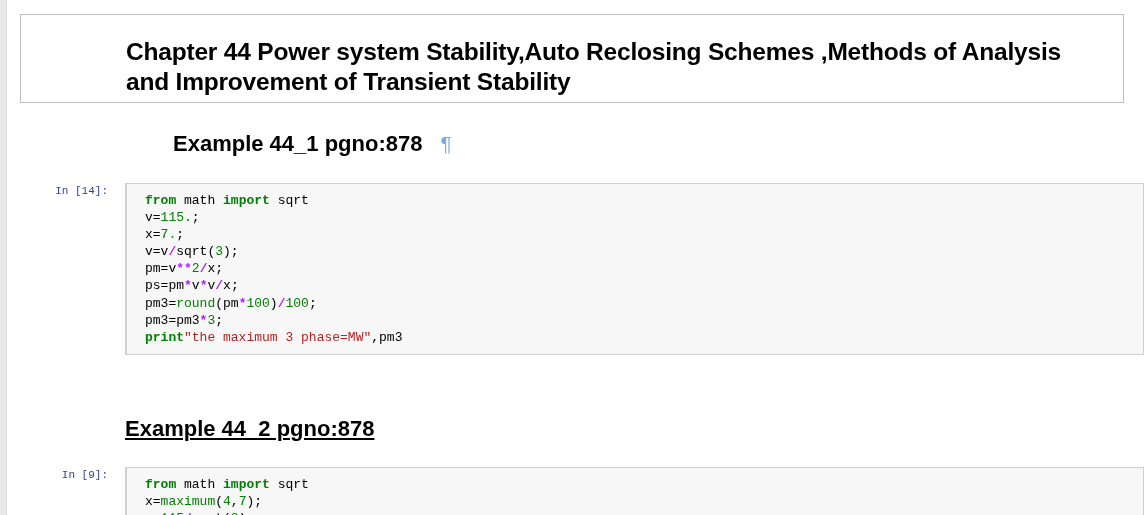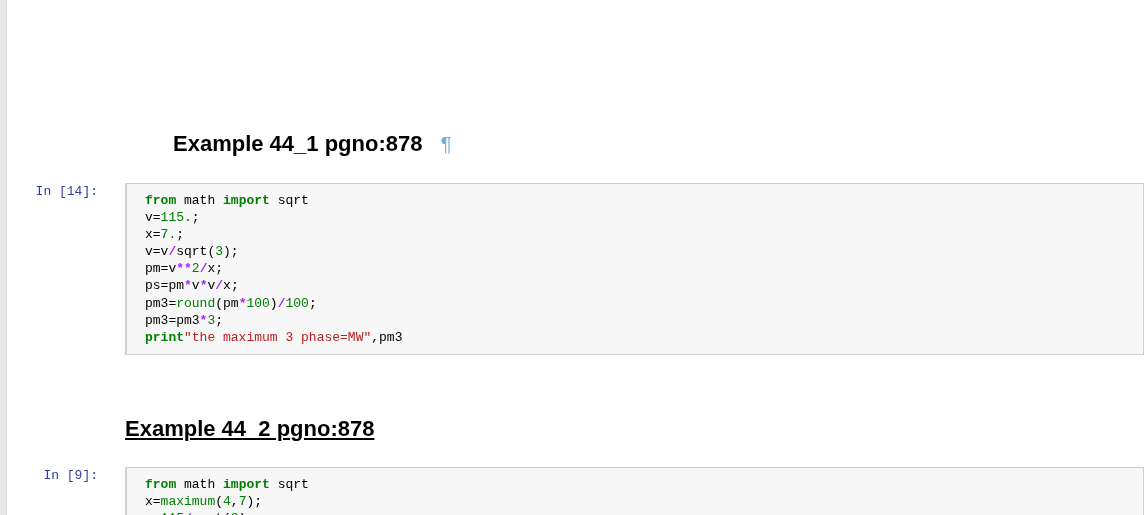--- a/index.html
+++ b/index.html
@@ -78,26 +78,26 @@
   }
   #heading-1 { top: 131px; margin-left: 48px; }
   #heading-2 { top: 416px; text-decoration: underline; }
 
   
   .cell {
     position: absolute;
   }
   .prompt {
     position: absolute;
-    left: 0;
+    left: 10px;
     top: 0;
     width: 78px;
     text-align: right;
     font-family: "Liberation Mono", "DejaVu Sans Mono", monospace;
-    font-size: 13px;
+    font-size: 11px;
     line-height: 17px;
     color: #303F9F;
     white-space: pre;
   }
   .input-area {
     position: absolute;
     left: 105px;
     top: 0;
     width: 1019px;
     box-sizing: border-box;
@@ -137,20 +137,23 @@
   #cell-2 { left: 20px; top: 467px; width: 1104px; }
   #cell-2 .input-area { height: 60px; }
 </style>
 </head>
 <body>
 
 <div class="left-gutter"></div>
 
 <div class="notebook">
 
+  <div class="title-box">
+    <div class="title-text">Chapter 44 Power system Stability,Auto Reclosing Schemes ,Methods of Analysis and Improvement of Transient Stability</div>
+  </div>
 
   <div class="heading" id="heading-1">
     <span>Example 44_1 pgno:878</span><a class="anchor" href="#">¶</a>
   </div>
 
   <div class="cell" id="cell-1">
     <div class="prompt">In [14]:</div>
     <div class="input-area">
       <div class="code" id="code-1"><span class="kw">from </span><span class="pl">math </span><span class="kw">import </span><span class="pl">sqrt</span>
 <span class="pl">v=</span><span class="num">115.</span><span class="pl">;</span>

